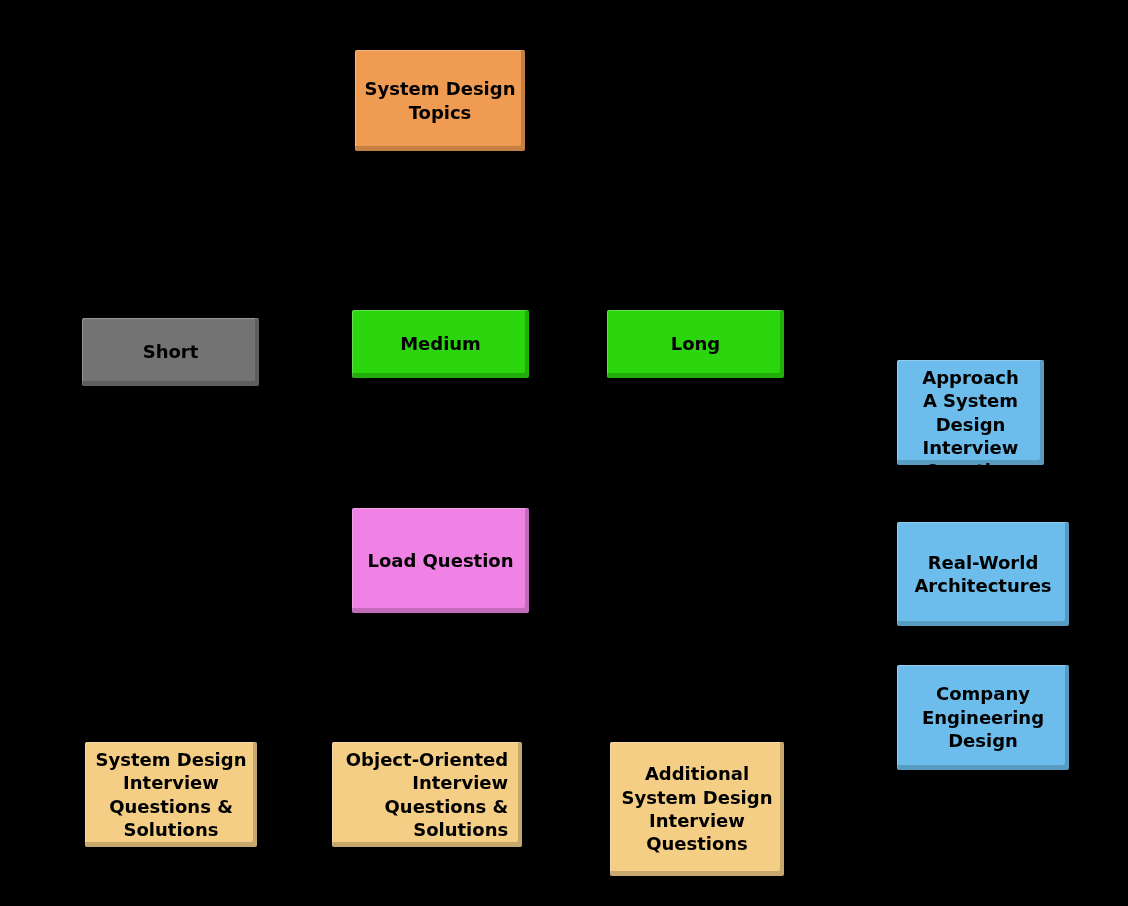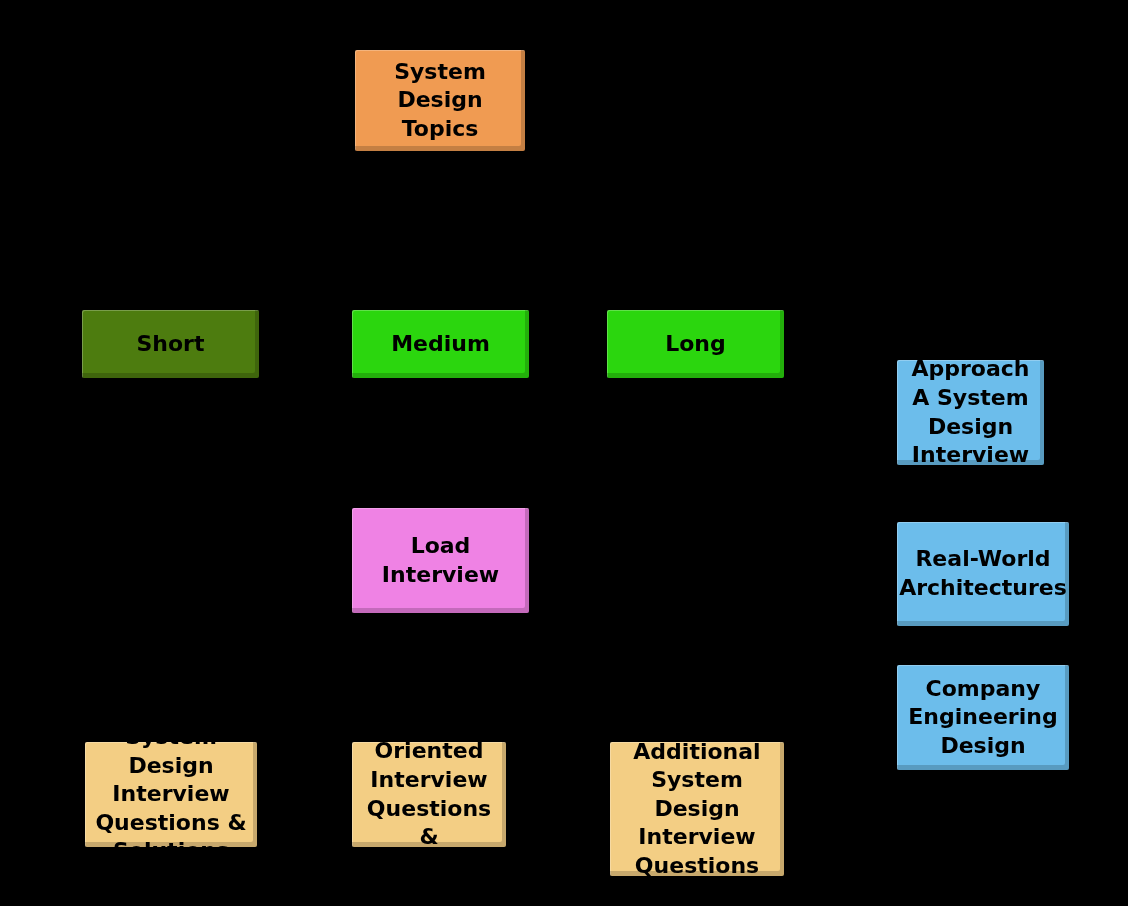--- a/index.html
+++ b/index.html
@@ -13,65 +13,65 @@
     font-family: "DejaVu Sans", "Liberation Sans", sans-serif;
   }
   .node {
     position: absolute;
     display: flex;
     align-items: center;
     justify-content: center;
     text-align: center;
     color: #000;
     font-weight: bold;
-    font-size: 22px;
+    font-size: 18px;
     line-height: 1.3;
     padding: 6px 8px;
     border-radius: 2px;
     box-shadow: inset -4px -5px 0 rgba(0,0,0,0.18), inset 1px 1px 0 rgba(255,255,255,0.25);
   }
   .label { white-space: pre-line; }
 
   
   .n-root      { left: 355px; top:  50px; width: 170px; height: 101px; }
   .n-short     { left:  82px; top: 310px; width: 177px; height:  68px; }
   .n-medium    { left: 352px; top: 310px; width: 177px; height:  68px; }
   .n-long      { left: 607px; top: 310px; width: 177px; height:  68px; }
   .n-lb        { left: 352px; top: 508px; width: 177px; height: 105px; }
   .n-approach  { left: 897px; top: 360px; width: 147px; height: 105px; }
   .n-realworld { left: 897px; top: 513px; width: 172px; height: 104px; margin-top: 9px; }
   .n-blogs     { left: 897px; top: 665px; width: 172px; height: 105px; }
   .n-sdq       { left:  85px; top: 742px; width: 172px; height: 105px; }
-  .n-ooq       { left: 352px; top: 742px; width: 154px; height: 105px; }
+  .n-ooq       { left: 332px; top: 742px; width: 190px; height: 105px; text-align: right; }
   .n-addq      { left: 610px; top: 742px; width: 174px; height: 134px; }
 </style>
 </head>
 <body>
 
 <div class="canvas">
 
   <div class="node n-root" style="background-color: rgb(240, 155, 82);">
     <span class="label">System Design
 Topics</span>
   </div>
 
-  <div class="node n-short" style="background-color: #4d7c0f;">
+  <div class="node n-short" style="background-color: #737373; margin-top: 8px;">
     <span class="label">Short</span>
   </div>
 
   <div class="node n-medium" style="background-color: rgb(43, 214, 14);">
     <span class="label">Medium</span>
   </div>
 
   <div class="node n-long" style="background-color: rgb(43, 214, 14);">
     <span class="label">Long</span>
   </div>
 
   <div class="node n-lb" style="background-color: rgb(239, 130, 228);">
-    <span class="label">Load Interview</span>
+    <span class="label">Load Question</span>
   </div>
 
   <div class="node n-approach" style="background-color: rgb(108, 189, 235);">
     <span class="label">How To Approach
 A System Design
 Interview
 Question</span>
   </div>
 
   <div class="node n-realworld" style="background-color: rgb(108, 189, 235);">

